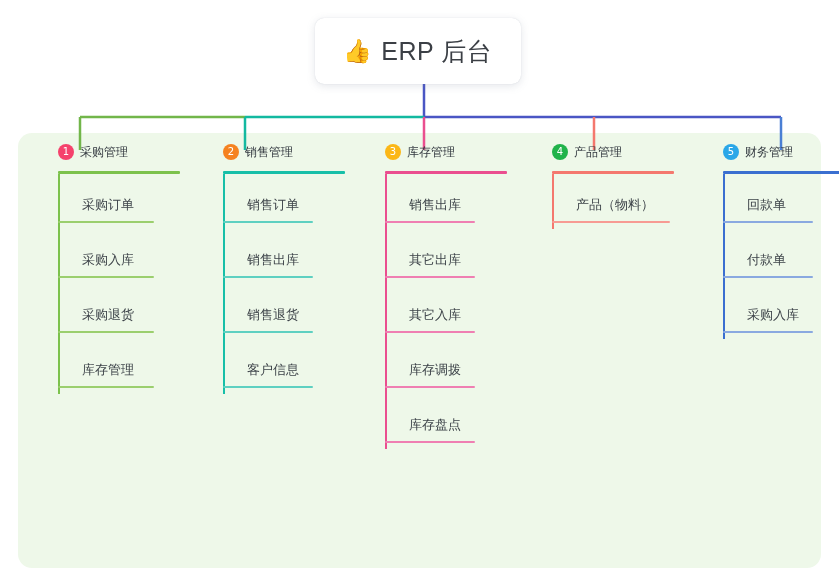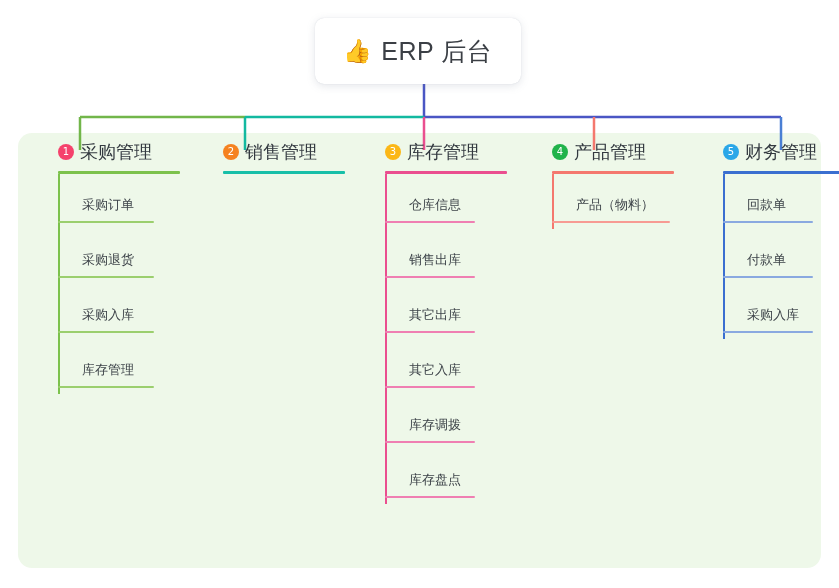--- a/index.html
+++ b/index.html
@@ -103,21 +103,21 @@
     height: 16px;
     border-radius: 50%;
     color: #ffffff;
     font-size: 10px;
     line-height: 16px;
     text-align: center;
     font-family: "DejaVu Sans", sans-serif;
     flex: 0 0 auto;
   }
   .col-title {
-    font-size: 18px;
+    font-size: 12px;
     color: #333940;
     white-space: nowrap;
   }
   .head-rule {
     height: 3px;
     margin-top: 7px;
     margin-left: 22px;
     width: 122px;
     border-radius: 1px;
   }
@@ -189,54 +189,71 @@
         </div>
         <div class="head-rule" style="background: rgb(124, 194, 76);"></div>
         <div class="leaves">
           <div class="leaf">
             <div class="leaf-spine" style="background: rgb(124, 194, 76);"></div>
             <span class="leaf-label">采购订单</span>
             <div class="leaf-rule" style="background: rgb(155, 207, 110); width: 96px;"></div>
           </div>
           <div class="leaf">
             <div class="leaf-spine" style="background: rgb(124, 194, 76);"></div>
+            <span class="leaf-label">采购入库</span>
+            <div class="leaf-rule" style="background: rgb(155, 207, 110); width: 96px;"></div>
+          </div>
+          <div class="leaf">
+            <div class="leaf-spine" style="background: rgb(124, 194, 76);"></div>
             <span class="leaf-label">采购退货</span>
-            <div class="leaf-rule" style="background: rgb(155, 207, 110); width: 96px;"></div>
-          </div>
-          <div class="leaf">
-            <div class="leaf-spine" style="background: rgb(124, 194, 76);"></div>
-            <span class="leaf-label">采购入库</span>
             <div class="leaf-rule" style="background: rgb(155, 207, 110); width: 96px;"></div>
           </div>
           <div class="leaf">
             <div class="leaf-spine" style="background: rgb(124, 194, 76);"></div>
             <span class="leaf-label">库存管理</span>
             <div class="leaf-rule" style="background: rgb(155, 207, 110); width: 96px;"></div>
           </div>
         </div>
       </div>
       <div class="column" style="left: 201px;">
         <div class="col-head">
           <span class="badge" style="background: rgb(245, 130, 32);">2</span>
           <span class="col-title">销售管理</span>
         </div>
         <div class="head-rule" style="background: rgb(23, 191, 168);"></div>
+        <div class="leaves">
+          <div class="leaf">
+            <div class="leaf-spine" style="background: rgb(23, 191, 168);"></div>
+            <span class="leaf-label">销售订单</span>
+            <div class="leaf-rule" style="background: rgb(94, 208, 193); width: 90px;"></div>
+          </div>
+          <div class="leaf">
+            <div class="leaf-spine" style="background: rgb(23, 191, 168);"></div>
+            <span class="leaf-label">销售出库</span>
+            <div class="leaf-rule" style="background: rgb(94, 208, 193); width: 90px;"></div>
+          </div>
+          <div class="leaf">
+            <div class="leaf-spine" style="background: rgb(23, 191, 168);"></div>
+            <span class="leaf-label">销售退货</span>
+            <div class="leaf-rule" style="background: rgb(94, 208, 193); width: 90px;"></div>
+          </div>
+          <div class="leaf">
+            <div class="leaf-spine" style="background: rgb(23, 191, 168);"></div>
+            <span class="leaf-label">客户信息</span>
+            <div class="leaf-rule" style="background: rgb(94, 208, 193); width: 90px;"></div>
+          </div>
+        </div>
       </div>
       <div class="column" style="left: 363px;">
         <div class="col-head">
           <span class="badge" style="background: rgb(251, 183, 22);">3</span>
           <span class="col-title">库存管理</span>
         </div>
         <div class="head-rule" style="background: rgb(234, 79, 143);"></div>
         <div class="leaves">
-          <div class="leaf">
-            <div class="leaf-spine" style="background: rgb(234, 79, 143);"></div>
-            <span class="leaf-label">仓库信息</span>
-            <div class="leaf-rule" style="background: rgb(239, 127, 178); width: 90px;"></div>
-          </div>
           <div class="leaf">
             <div class="leaf-spine" style="background: rgb(234, 79, 143);"></div>
             <span class="leaf-label">销售出库</span>
             <div class="leaf-rule" style="background: rgb(239, 127, 178); width: 90px;"></div>
           </div>
           <div class="leaf">
             <div class="leaf-spine" style="background: rgb(234, 79, 143);"></div>
             <span class="leaf-label">其它出库</span>
             <div class="leaf-rule" style="background: rgb(239, 127, 178); width: 90px;"></div>
           </div>

